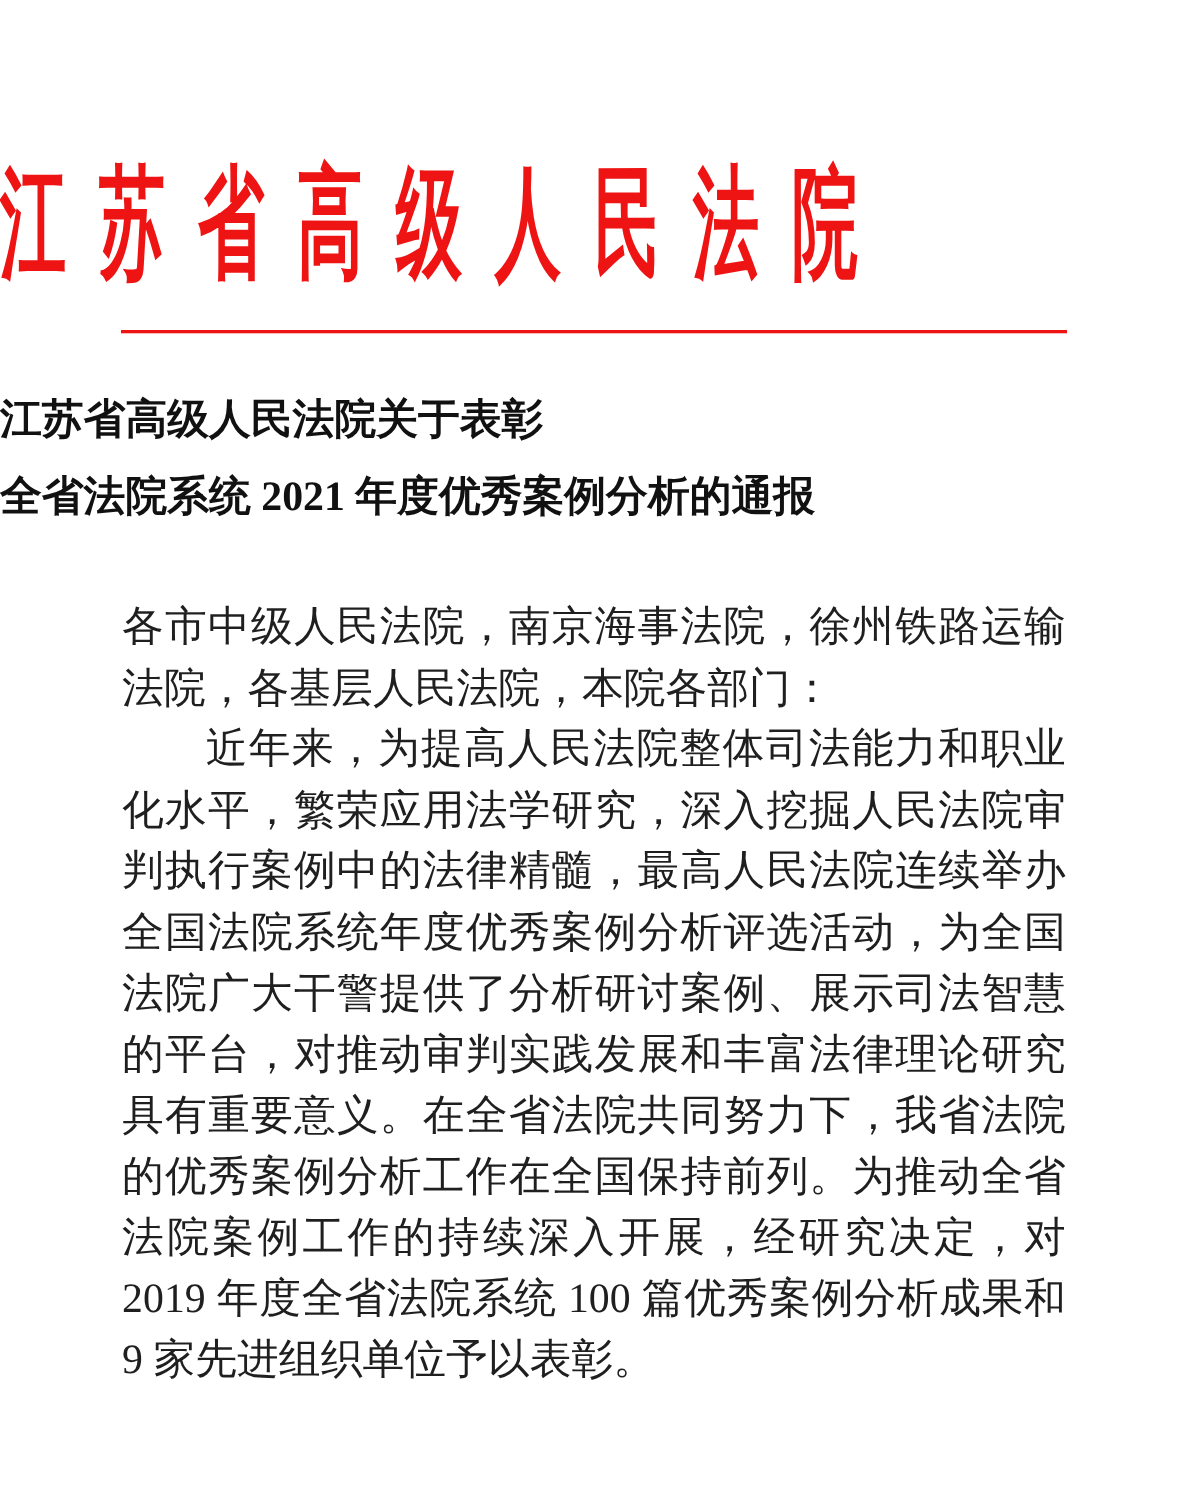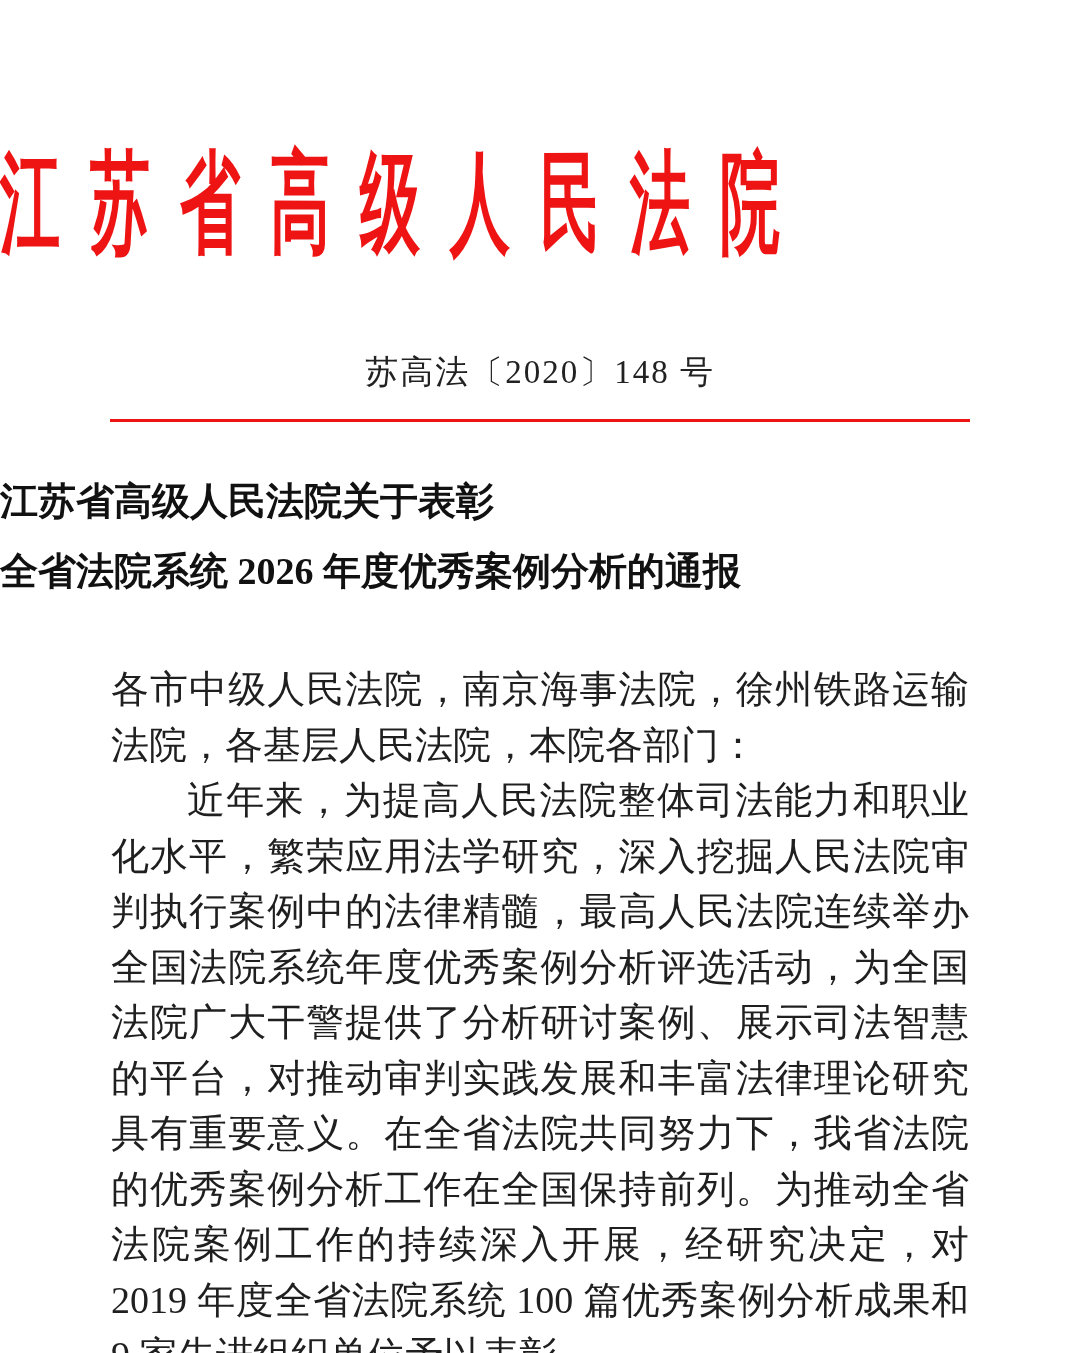--- a/index.html
+++ b/index.html
@@ -77,27 +77,26 @@
 </style>
 </head>
 <body>
 
 <div class="page">
 
   <div class="letterhead">
     <span class="letterhead-text">江苏省高级人民法院</span>
   </div>
 
-  <div class="doc-number">苏高法〔2020〕148 号</div>
 
   <div class="red-divider"></div>
 
   <div class="doc-title">
     <div>江苏省高级人民法院关于表彰</div>
-    <div>全省法院系统 2026 年度优秀案例分析的通报</div>
+    <div>全省法院系统 2021 年度优秀案例分析的通报</div>
   </div>
 
   <div class="body-text">
     <p>各市中级人民法院，南京海事法院，徐州铁路运输法院，各基层人民法院，本院各部门：</p>
     <p class="indent">近年来，为提高人民法院整体司法能力和职业化水平，繁荣应用法学研究，深入挖掘人民法院审判执行案例中的法律精髓，最高人民法院连续举办全国法院系统年度优秀案例分析评选活动，为全国法院广大干警提供了分析研讨案例、展示司法智慧的平台，对推动审判实践发展和丰富法律理论研究具有重要意义。在全省法院共同努力下，我省法院的优秀案例分析工作在全国保持前列。为推动全省法院案例工作的持续深入开展，经研究决定，对 2019 年度全省法院系统 100 篇优秀案例分析成果和 9 家先进组织单位予以表彰。</p>
   </div>
 
 </div>
 
 </body></html>

